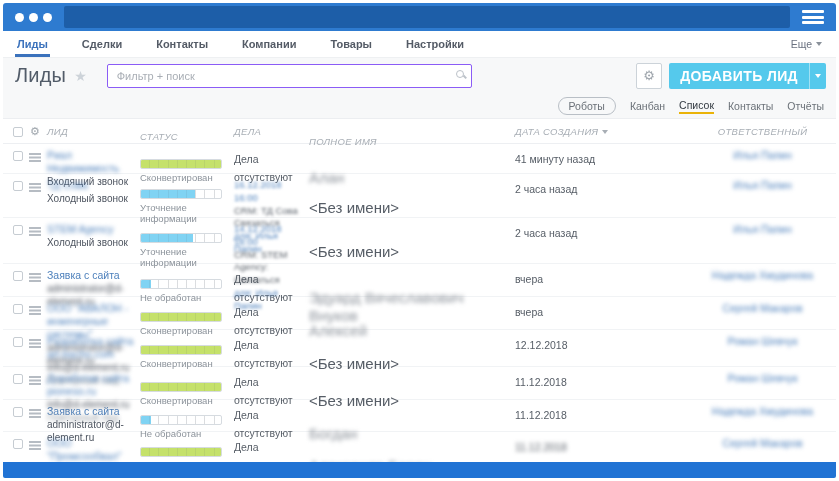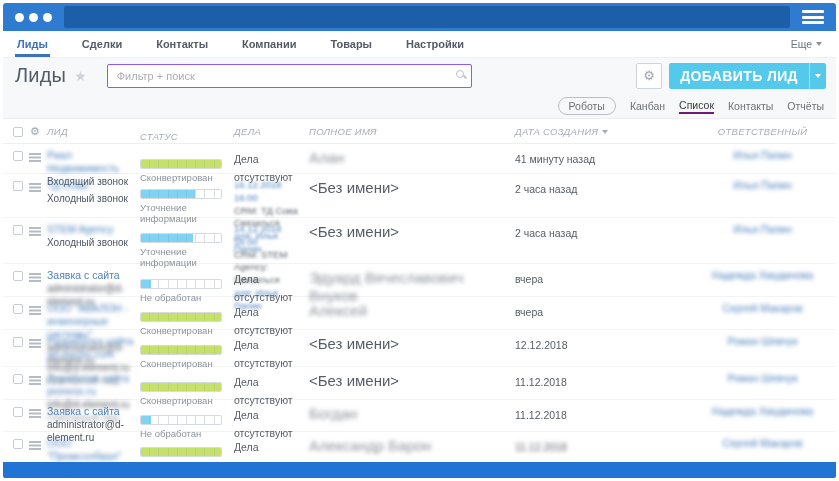--- a/index.html
+++ b/index.html
@@ -38,33 +38,33 @@
   .add-btn .main { background:#55c9ec; color:#fff; font-size:14px; font-weight:bold; letter-spacing:.4px; display:flex; align-items:center; padding:0 11px; }
   .add-btn .arrow { background:#55c9ec; border-left:1px solid rgba(255,255,255,.45); width:17px; display:flex; align-items:center; justify-content:center; }
   .add-btn .arrow i { width:0; height:0; border-left:3.5px solid transparent; border-right:3.5px solid transparent; border-top:4px solid #fff; }
 
   
   .statusbar { height:26px; background:#f7f8f9; border-bottom:1px solid #eceef1; display:flex; align-items:center; padding:0 12px; }
   .status-msg { font-size:10.5px; color:#9ba1a8; }
   .views { margin-left:auto; display:flex; align-items:center; gap:14px; }
   .view { font-size:10.5px; color:#6b7178; cursor:pointer; padding:2px 0; }
   .view.pill { border:1px solid #b9bfc6; border-radius:11px; padding:2px 10px; }
-  .view.active { color:#333a42; border-bottom:2px solid #701a75; padding-bottom:1px; }
+  .view.active { color:#333a42; border-bottom:2px solid #eab308; padding-bottom:1px; }
 
   
   .thead { height:25px; display:flex; align-items:center; background:#fff; border-bottom:1px solid #edeff2; }
   .th { font-size:9.5px; color:#a8aeb5; text-transform:uppercase; letter-spacing:.3px;font-style:italic; }
   .sort-caret { display:inline-block; width:0; height:0; border-left:3px solid transparent; border-right:3px solid transparent; border-top:4px solid #a8aeb5; margin-left:4px; vertical-align:middle; }
   .row { display:flex; border-bottom:1px solid #f1f3f5; padding-top:5px; cursor:pointer; }
   .c-check { width:20px; display:flex; justify-content:flex-end; padding-top:2px; }
   .c-menu  { width:24px; display:flex; justify-content:center; padding-top:3px; }
   .c-lead  { width:93px; padding-right:6px; }
   .c-status{ width:94px; padding-right:10px;margin-top:10px; }
   .c-deals { width:75px; padding-right:4px; }
-  .c-fname { width:206px; padding-right:8px; }
+  .c-fname { width:206px; padding-right:8px;margin-top:20px; }
   .c-date  { width:174px; padding-right:24px; }
   .c-resp  { flex:1;text-align:center; }
   .checkbox { width:10px; height:10px; border:1px solid #c6ccd2; border-radius:2px; background:#fff; display:block; }
   .burger-icon { width:12px; height:1.5px; background:#b6bcc3; box-shadow:0 3.5px 0 #b6bcc3, 0 7px 0 #b6bcc3; display:block; margin-top:1px; }
   .link { color:#4e81bc; font-size:10.5px; text-decoration:none; display:block; line-height:1.25; }
   .sub { font-size:10px; color:#4e5560; line-height:1.3; }
   .sub.lt { color:#9aa1a8; }
   .bar { width:82px; height:10px; border:1px solid #d6dbe0; border-radius:2px; background:
          repeating-linear-gradient(to right, transparent 0 8.2px, rgba(83,92,105,.12) 8.2px 9.2px); position:relative; overflow:hidden; }
   .bar .fill { height:100%; background:#c5e16b; }

